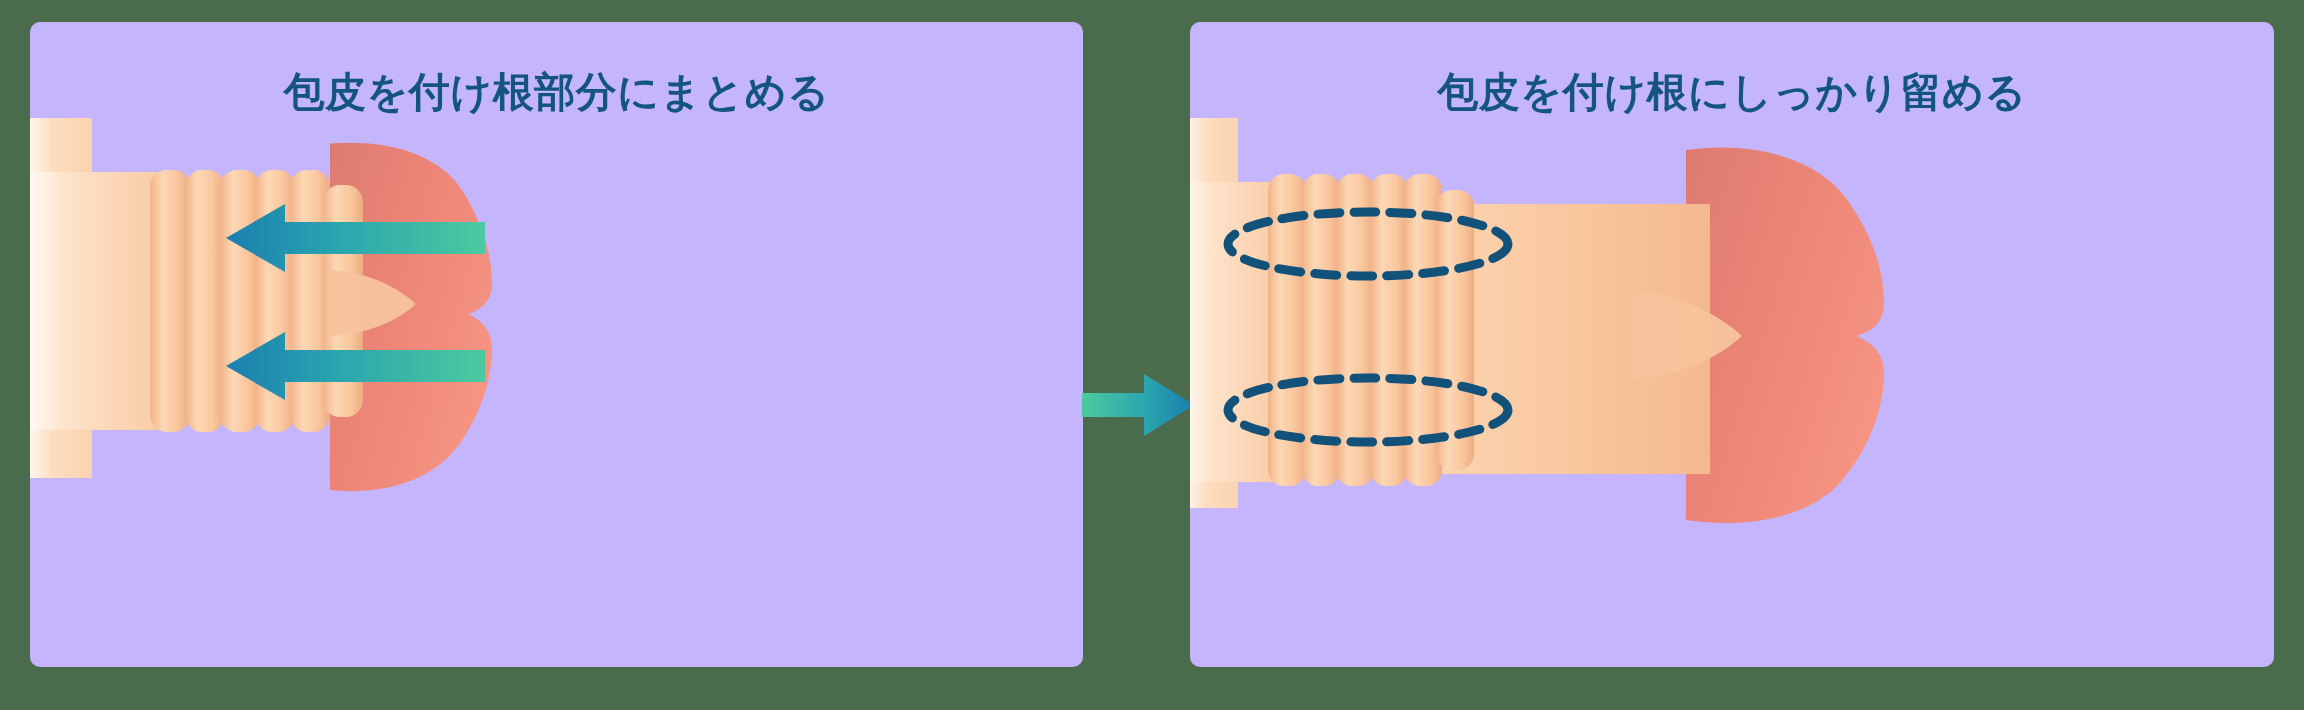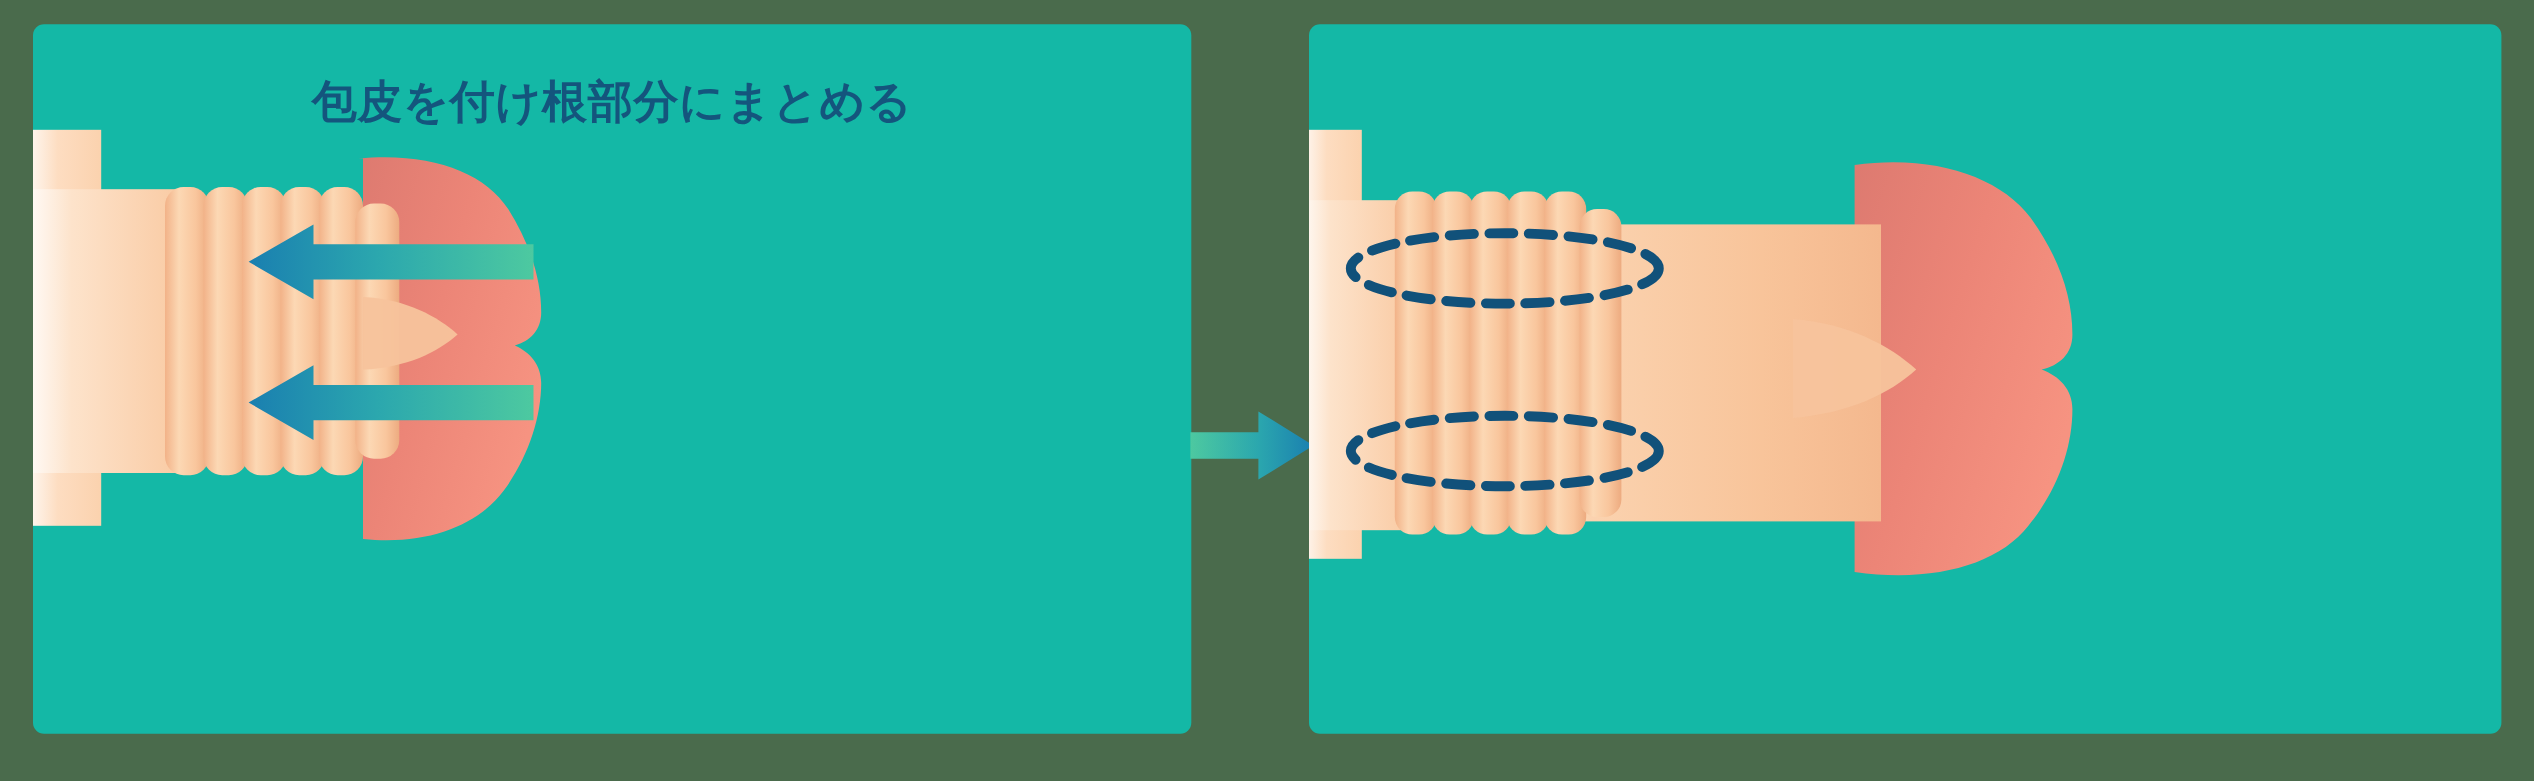--- a/index.html
+++ b/index.html
@@ -18,21 +18,21 @@
     position: relative;
     width: 2304px;
     height: 710px;
     background: #4a6b4c;
   }
 
   .panel {
     position: absolute;
     top: 22px;
     height: 645px;
-    background: #14b8a6;
+    background: #c4b5fd;
     border-radius: 10px;
     overflow: hidden;
   }
   #panel-left  { left: 30px;   width: 1053px; }
   #panel-right { left: 1190px; width: 1084px; }
 
   .panel-title {
     position: absolute;
     top: 46px;
     left: 0;
@@ -166,20 +166,21 @@
         <stop offset="0" stop-color="#4dc9a0"></stop>
         <stop offset="0.55" stop-color="#2ba7ae"></stop>
         <stop offset="1" stop-color="#1a7fb0"></stop>
       </linearGradient>
     </defs>
     <path d="M0,21 L62,21 L62,2 L112,33 L62,64 L62,45 L0,45 Z" fill="url(#arrowGradC)"></path>
   </svg>
 
   <div class="panel" id="panel-right">
 
+    <div class="panel-title">包皮を付け根にしっかり留める</div>
 
     <svg class="art" viewBox="0 0 1084 645" preserveAspectRatio="xMidYMid meet">
       <defs>
         <linearGradient id="shaftFadeR" x1="0" y1="0" x2="1" y2="0">
           <stop offset="0" stop-color="#ffffff"></stop>
           <stop offset="0.28" stop-color="#fde3cb"></stop>
           <stop offset="1" stop-color="#f9c9a1"></stop>
         </linearGradient>
         <linearGradient id="stubFadeR" x1="0" y1="0" x2="1" y2="0">
           <stop offset="0" stop-color="#ffffff"></stop>

